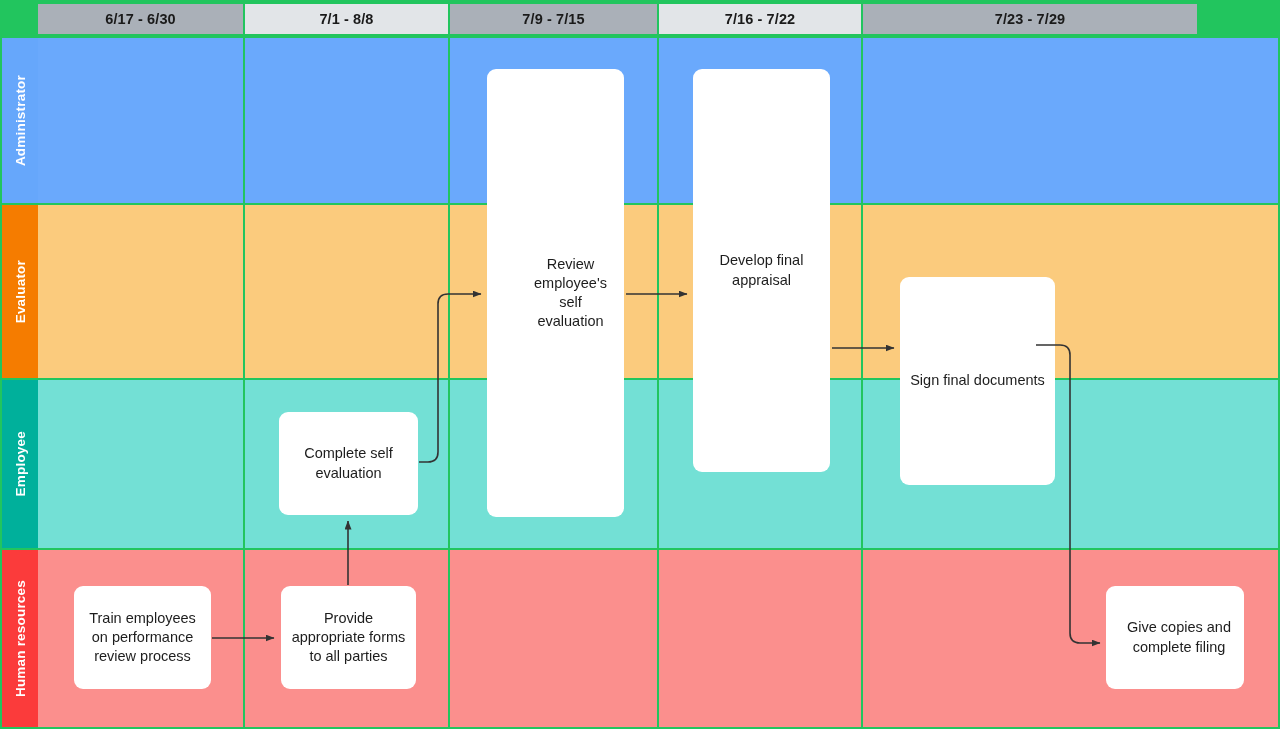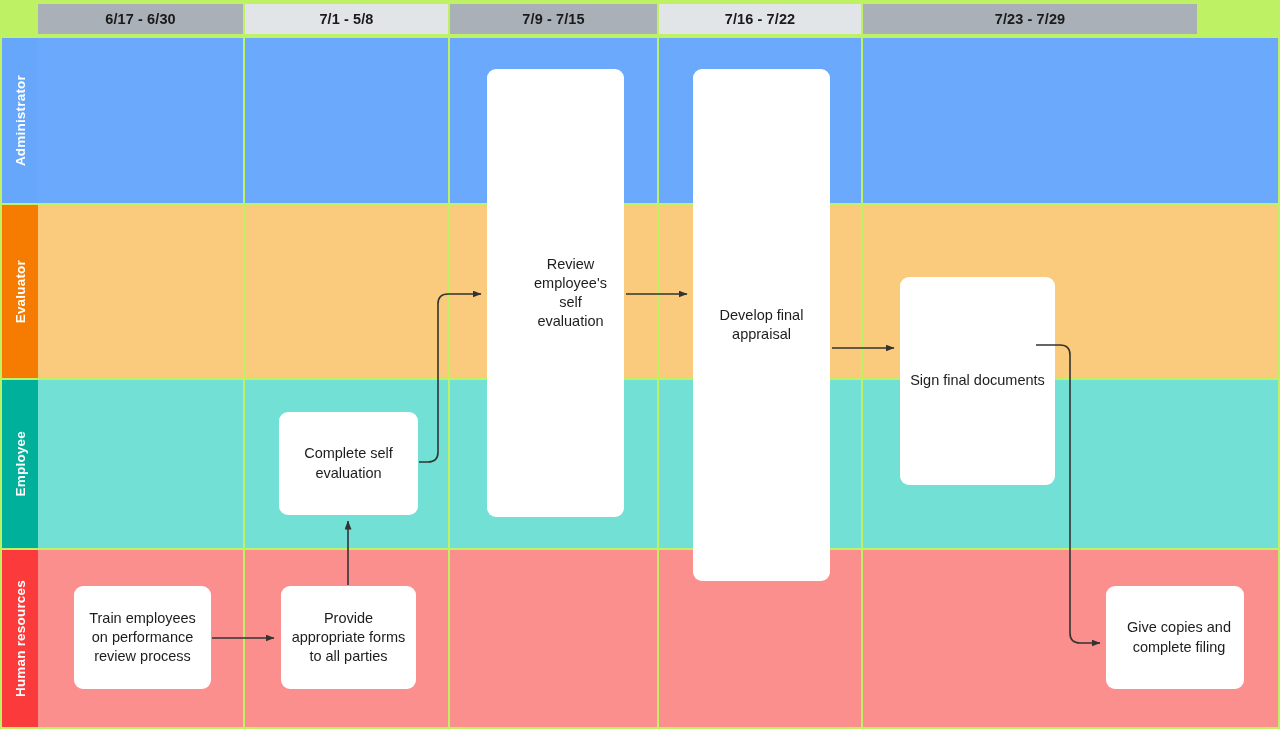--- a/index.html
+++ b/index.html
@@ -8,21 +8,21 @@
     padding: 0;
     background: #ffffff;
   }
   body {
     font-family: "Liberation Sans", sans-serif;
   }
   #canvas {
     position: relative;
     width: 1280px;
     height: 729px;
-    background: #bef264;
+    background: #22c55e;
     overflow: hidden;
   }
 
   
   .col-header {
     position: absolute;
     top: 4px;
     height: 30px;
     display: flex;
     align-items: center;
@@ -95,21 +95,21 @@
     stroke-width: 1.6;
   }
 </style>
 </head>
 <body>
 
 <div id="canvas">
 
   <div id="column-headers">
       <div class="col-header shade-dark" style="left: 38px; width: 205px;">6/17 - 6/30</div>
-      <div class="col-header shade-light" style="left: 245px; width: 203px;">7/1 - 5/8</div>
+      <div class="col-header shade-light" style="left: 245px; width: 203px;">7/1 - 8/8</div>
       <div class="col-header shade-dark" style="left: 450px; width: 207px;">7/9 - 7/15</div>
       <div class="col-header shade-light" style="left: 659px; width: 202px; text-align: center;">7/16 - 7/22</div>
       <div class="col-header shade-dark" style="left: 863px; width: 334px;">7/23 - 7/29</div>
     </div>
 
   <div id="lane-labels">
       <div class="lane-label" style="top: 38px; height: 165px; background: rgb(102, 167, 251);">
         <span>Administrator</span>
       </div>
       <div class="lane-label" style="top: 205px; height: 173px; background: rgb(245, 124, 0);">
@@ -168,21 +168,21 @@
       </div>
       <div class="task" style="left: 281px; top: 586px; width: 135px; height: 103px; padding-left: 8px;">
         <span>Provide appropriate forms to all parties</span>
       </div>
       <div class="task" style="left: 279px; top: 412px; width: 139px; height: 103px;">
         <span>Complete self evaluation</span>
       </div>
       <div class="task" style="left: 487px; top: 69px; width: 137px; height: 448px; padding-left: 38px;">
         <span>Review employee's self evaluation</span>
       </div>
-      <div class="task" style="left: 693px; top: 69px; width: 137px; height: 512px;">
+      <div class="task" style="left: 693px; top: 69px; width: 137px; height: 403px;">
         <span>Develop final appraisal</span>
       </div>
       <div class="task" style="left: 900px; top: 277px; width: 155px; height: 208px;">
         <span>Sign final documents</span>
       </div>
       <div class="task" style="left: 1106px; top: 586px; width: 138px; height: 103px; padding-left: 16px;">
         <span>Give copies and complete filing</span>
       </div>
     </div>
 

